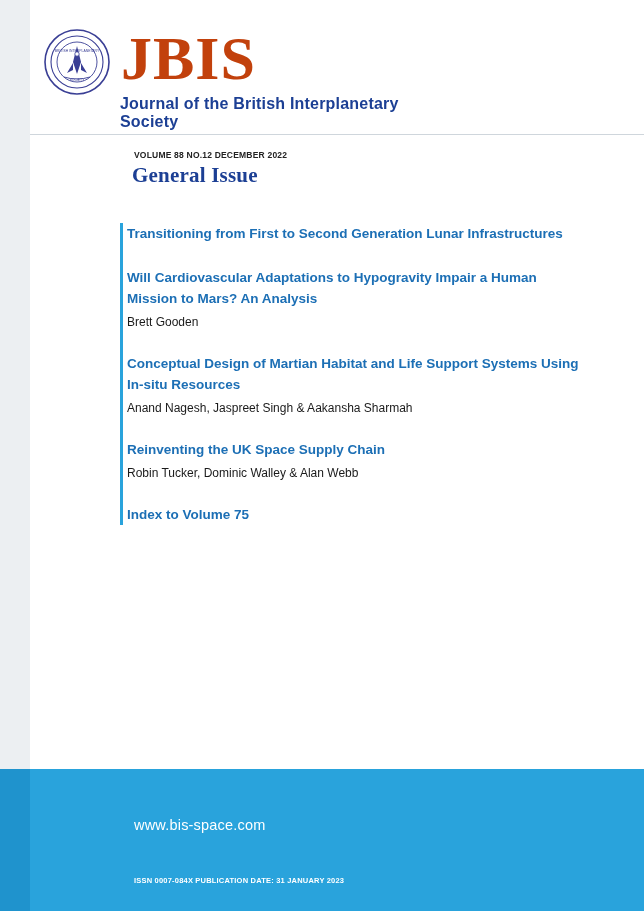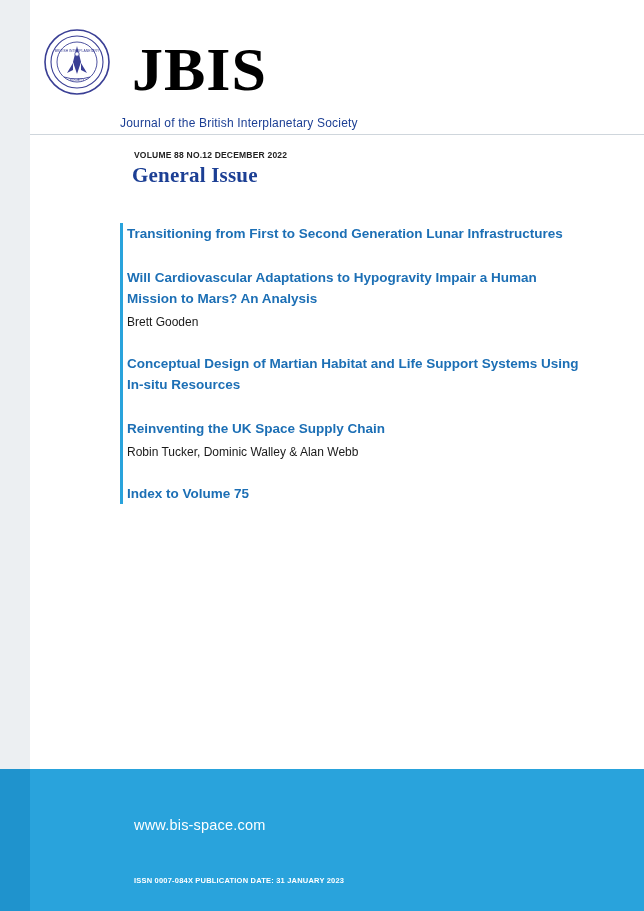--- a/index.html
+++ b/index.html
@@ -53,30 +53,30 @@
     left: 90px;
     top: 22px;
     width: 340px;
   }
   .wordmark .jbis {
     font-family: "Liberation Serif", serif;
     font-weight: bold;
     font-size: 62px;
     line-height: 70px;
     letter-spacing: 1px;
-    color: #000000;
-    margin: 12px;
+    color: #c2410c;
+    margin: 1px;
   }
   .wordmark .sub {
     font-family: "Liberation Sans", sans-serif;
-    font-size: 12px;
-    font-weight: normal;
+    font-size: 16px;
+    font-weight: bold;
     color: #1c3f94;
     letter-spacing: 0.2px;
-    margin-top: 8px;
+    margin-top: 2px;
   }
   
   .content {
     position: absolute;
     left: 30px;
     top: 136px;
     width: 614px;
     height: 633px;
     background: #ffffff;
   }
@@ -202,20 +202,21 @@
     <div class="toc">
       <div class="toc-entry">
         <p class="entry-title">Transitioning from First to Second Generation Lunar Infrastructures</p>
       </div>
       <div class="toc-entry">
         <p class="entry-title">Will Cardiovascular Adaptations to Hypogravity Impair a Human Mission to Mars? An Analysis</p>
         <p class="entry-authors">Brett Gooden</p>
       </div>
       <div class="toc-entry">
         <p class="entry-title">Conceptual Design of Martian Habitat and Life Support Systems Using In-situ Resources</p>
+        <p class="entry-authors">Anand Nagesh, Jaspreet Singh &amp; Aakansha Sharmah</p>
       </div>
       <div class="toc-entry">
         <p class="entry-title">Reinventing the UK Space Supply Chain</p>
         <p class="entry-authors">Robin Tucker, Dominic Walley &amp; Alan Webb</p>
       </div>
       <div class="toc-entry entry-index">
         <p class="entry-title">Index to Volume 75</p>
       </div>
     </div>
   </div>

